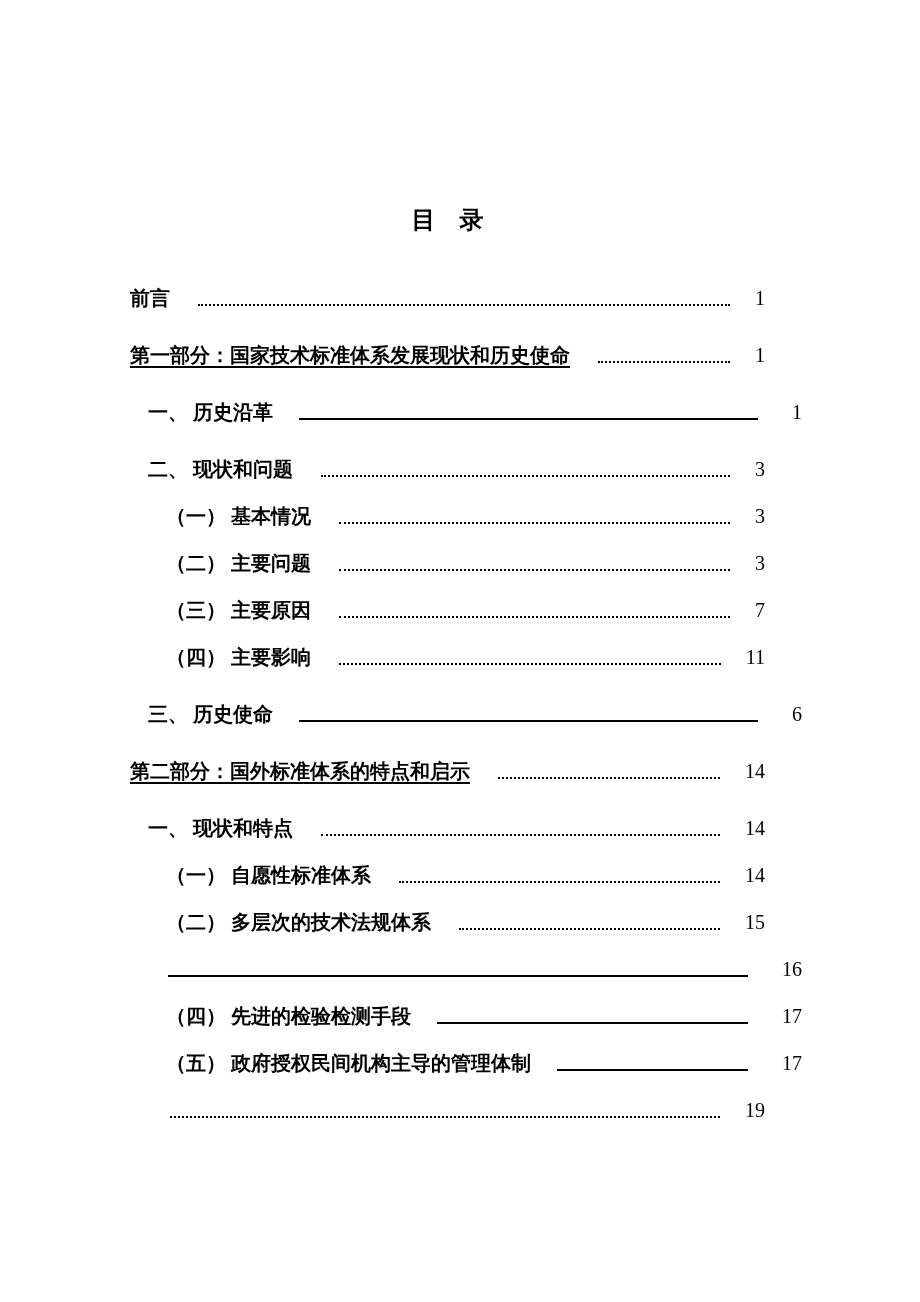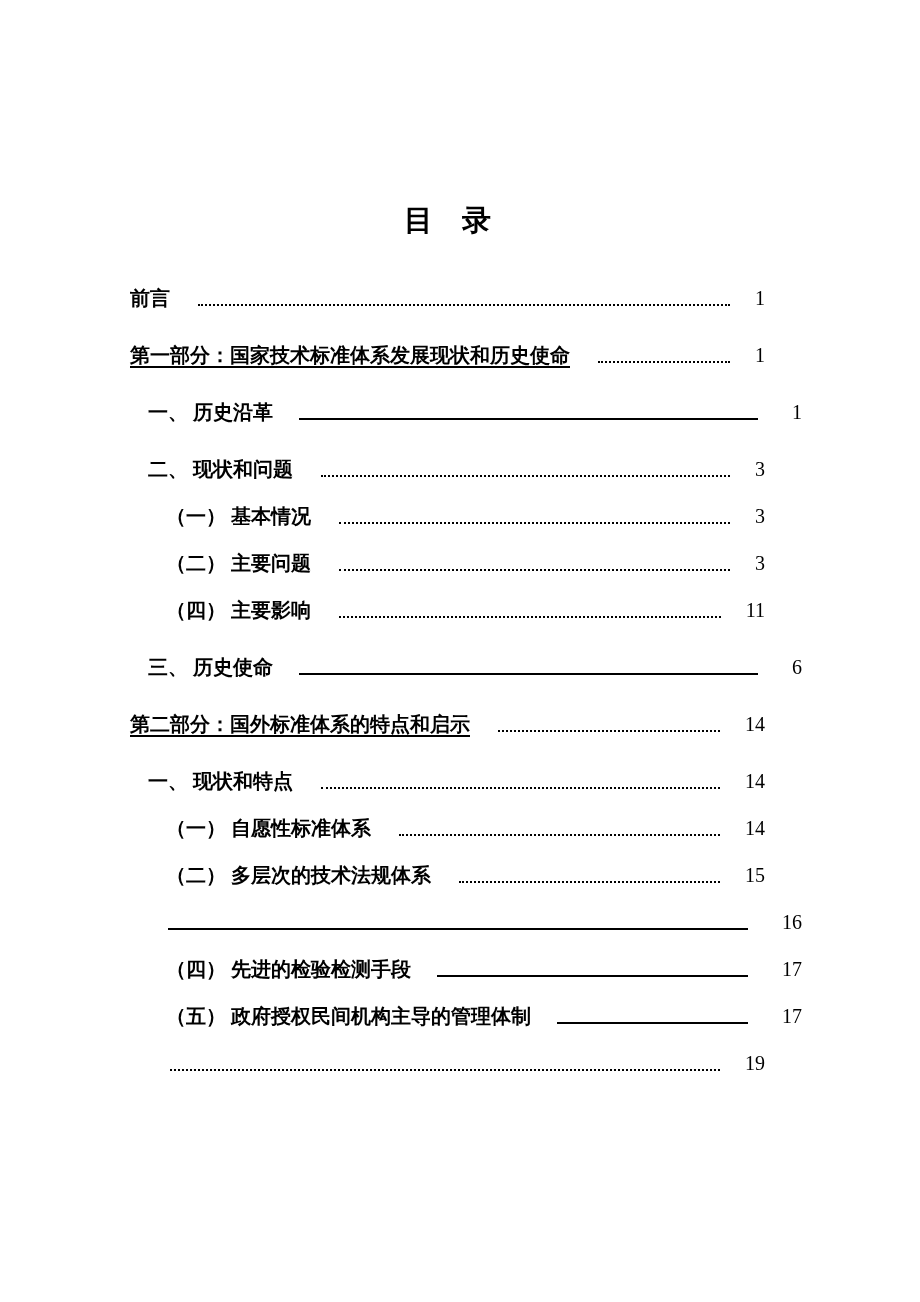--- a/index.html
+++ b/index.html
@@ -16,21 +16,21 @@
   }
   .page {
     box-sizing: border-box;
     width: 920px;
     height: 1302px;
     padding: 205px 0 0 130px;
   }
   .doc-title {
     width: 635px;
     text-align: center;
-    font-size: 29px;
+    font-size: 24px;
     font-weight: bold;
     line-height: 30px;
     white-space: pre;
   }
   .toc {
     margin-top: 0;
   }
   .row {
     display: flex;
     align-items: flex-end;
@@ -110,20 +110,25 @@
       <span class="leader"></span>
       <span class="page-num">3</span>
     </div>
 
     <div class="row lvl2 dots sub">
       <span class="label">（二） 主要问题</span>
       <span class="leader"></span>
       <span class="page-num">3</span>
     </div>
 
+    <div class="row lvl2 dots sub">
+      <span class="label">（三） 主要原因</span>
+      <span class="leader"></span>
+      <span class="page-num">7</span>
+    </div>
 
     <div class="row lvl2 dots sub">
       <span class="label">（四） 主要影响</span>
       <span class="leader"></span>
       <span class="page-num">11</span>
     </div>
 
     <div class="row lvl1 solid">
       <span class="label">三、 历史使命</span>
       <span class="leader"></span>

